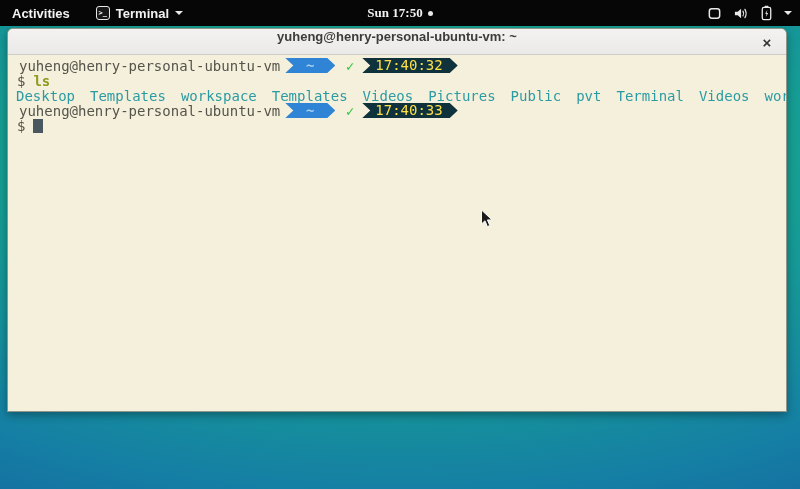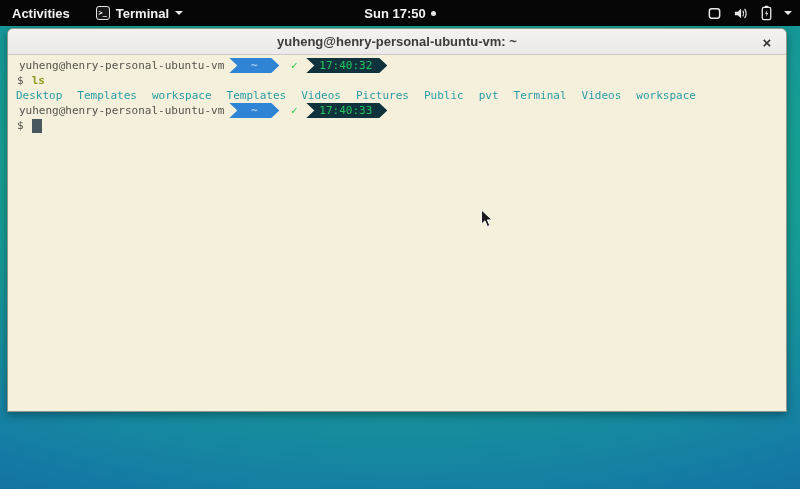--- a/index.html
+++ b/index.html
@@ -24,65 +24,65 @@
     width:14px; height:14px; border:1px solid #e8e8e8; border-radius:3px;
     background:#181818; color:#fff; font-family:"DejaVu Sans Mono", monospace;
     font-size:7px; line-height:12px; text-align:center; font-weight:bold;
   }
   .caret-down {
     width:0; height:0; border-left:4px solid transparent; border-right:4px solid transparent;
     border-top:4px solid #e8e8e8; display:inline-block;
   }
   .tb-center { position:absolute; left:0; right:0; top:0; height:26px;
     display:flex; align-items:center; justify-content:center; gap:5px; pointer-events:none; }
-  .clock { pointer-events:auto; cursor:pointer; }
+  .clock { pointer-events:auto; cursor:pointer;font-family:Liberation Serif, serif; }
   .notif-dot { width:5px; height:5px; border-radius:50%; background:#e8e8e8; }
   .tb-right { position:absolute; right:8px; top:0; height:26px; display:flex; align-items:center; gap:11px; cursor:pointer; }
   .tb-right svg { display:block; }
 
   
   .window {
     position:absolute; left:7px; top:28px; width:780px; height:384px;
     border-radius:6px 6px 0 0; overflow:hidden;
     border:1px solid rgba(20,40,40,0.45);
     box-shadow:0 3px 10px rgba(0,0,0,0.35);
     background:#f5f0dc;
   }
   .titlebar {
     position:relative; height:26px; background:linear-gradient(#f4f2f1,#eceae8);
     border-bottom:1px solid #cfccc7;
-    display:flex; align-items:center; justify-content:center;
+    display:flex; justify-content:center;
     font-size:13px; font-weight:bold; color:#3c3c3c;
   }
   .close-btn {
     position:absolute; right:8px; top:2px; width:22px; height:22px;
     display:flex; align-items:center; justify-content:center;
     font-size:15px; font-weight:bold; color:#333; cursor:pointer; border-radius:4px;
   }
 
   .term {
     height:357px; background:#f5f0dc; padding:3px 4px;
-    font-family:"DejaVu Sans Mono", monospace; font-size:11px; color:#55544c;
+    font-family:"DejaVu Sans Mono", monospace; font-size:14px; color:#55544c;
     cursor:text;
   }
   .tline { height:15px; display:flex; align-items:center; white-space:pre; }
   .prompt-row { padding-left:7px; }
   .cmd-row   { padding-left:5px; }
   .dirs-row  { padding-left:4px; color:#2b9ba3; }
   .dirs-row span { margin-right:15px;text-align:right; }
   .dollar { color:#55544c; }
   .cmd-text { color:#909a1d; margin-left:8px;font-weight:bold; }
 
   .seg {
     display:inline-flex; align-items:center; justify-content:center;
     height:15px; line-height:15px;
     clip-path:polygon(0 0, calc(100% - 8px) 0, 100% 50%, calc(100% - 8px) 100%, 0 100%, 8px 50%);
   }
   .seg-blue { background:#2f84d6; color:#a9cfee; width:50px; margin-left:5px; font-weight:bold; }
-  .seg-dark { background:#0f323c; color:#22c55e; padding:0 15px 0 13px; margin-left:4px;justify-content:flex-end; }
+  .seg-dark { background:#0f323c; color:#fde047; padding:0 15px 0 13px; margin-left:4px;justify-content:flex-end; }
   .check { color:#2fc53d; font-weight:bold; margin-left:7px; width:16px; text-align:center; }
 
   .block-cursor { width:10px; height:14px; background:#49585e; margin-left:8px; }
 
   .mouse-cursor { position:absolute; left:480px; top:209px; pointer-events:none; }
 </style>
 </head>
 <body>
 
 <div class="screen">

